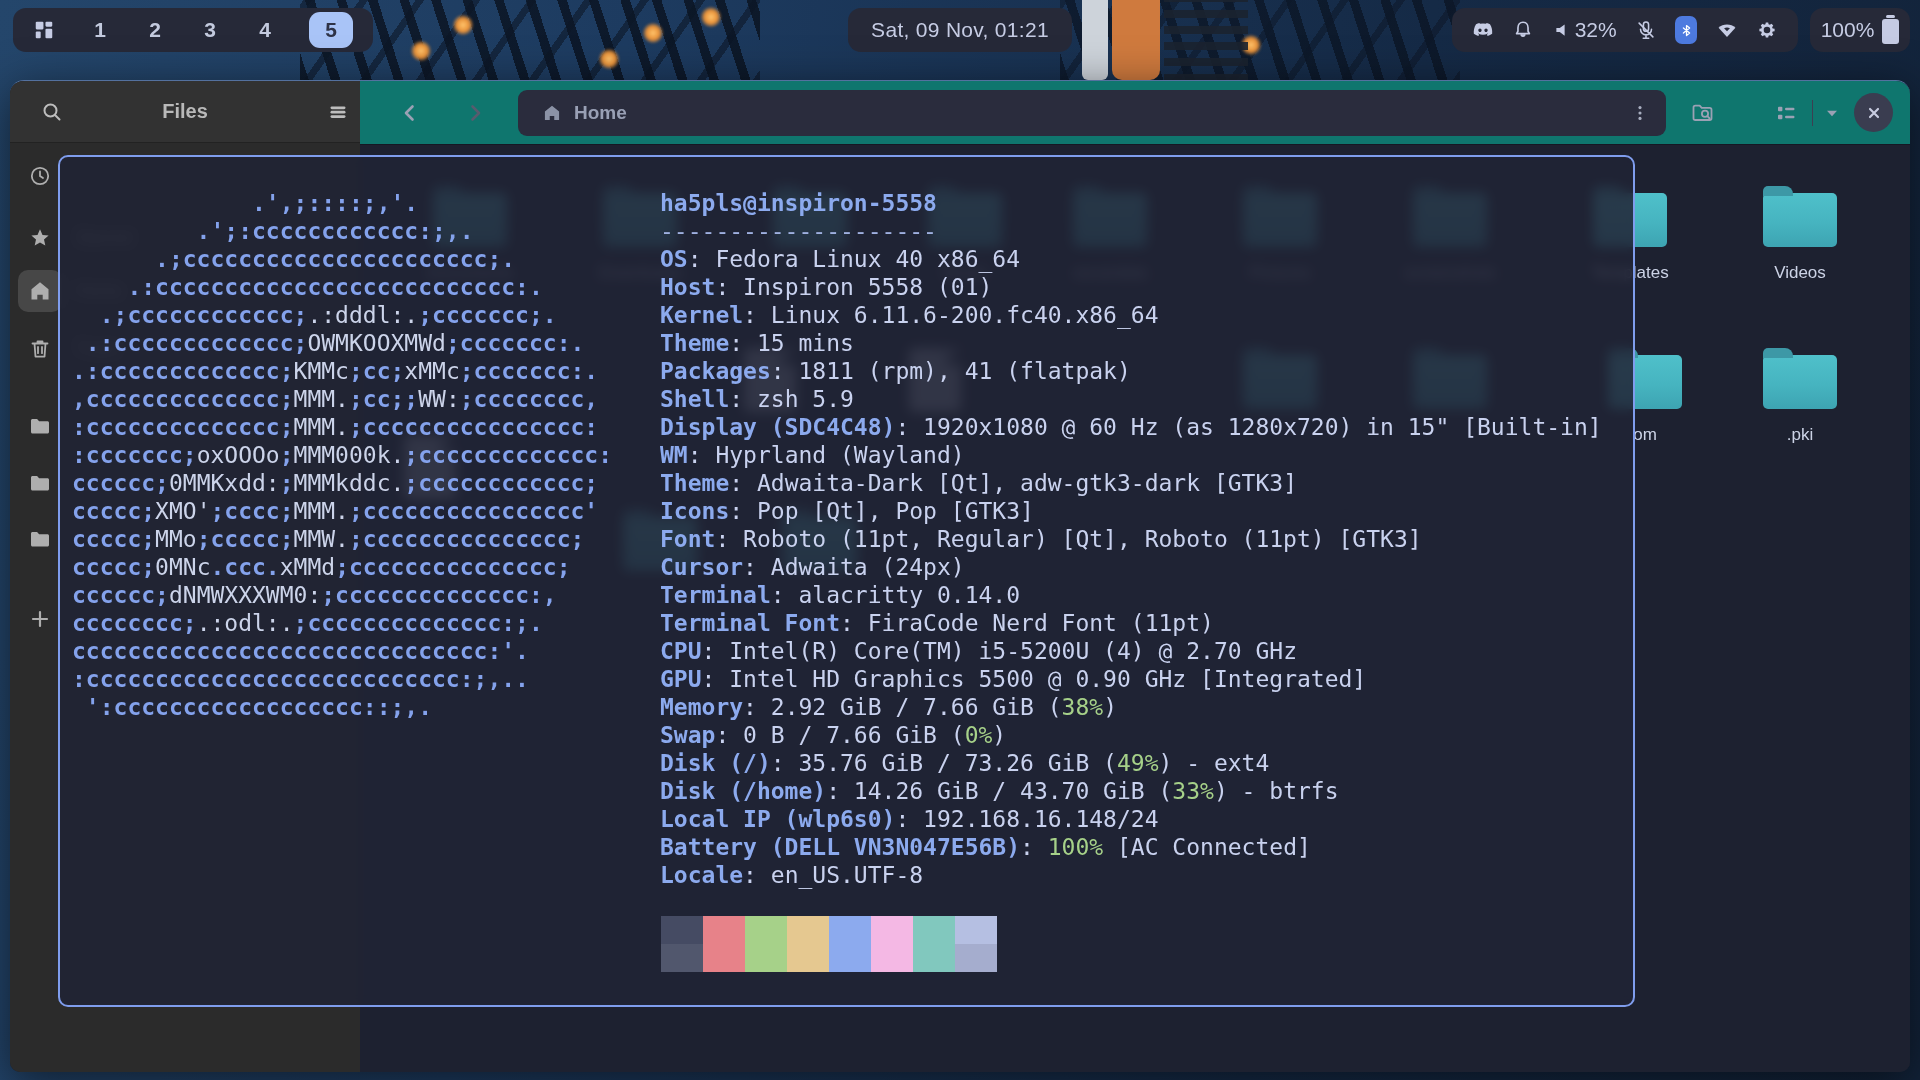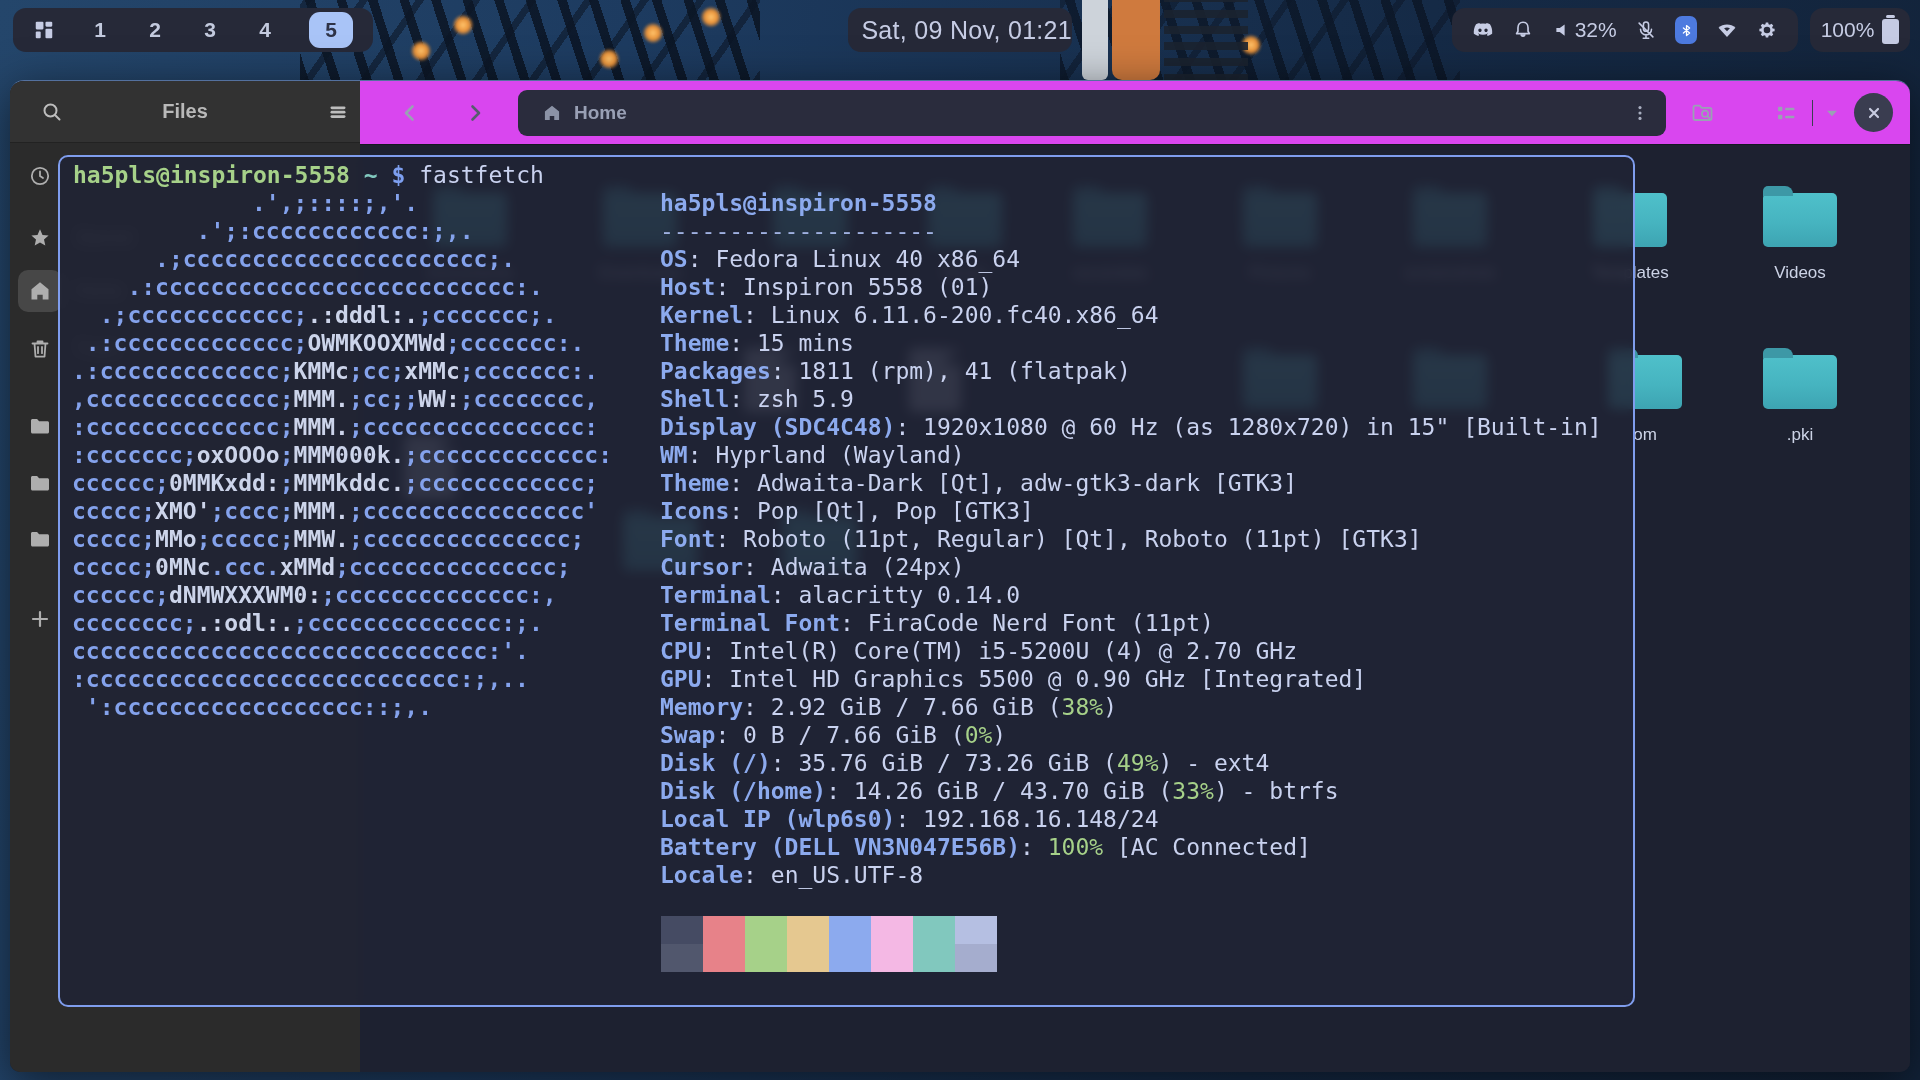--- a/index.html
+++ b/index.html
@@ -16,21 +16,21 @@
   .rocket-white { position:absolute; left:1082px; top:0; width:26px; height:80px; background:#cdd3da; border-radius:0 0 6px 6px; }
   .rocket-orange { position:absolute; left:1112px; top:0; width:48px; height:80px; background:#cf7a3e; border-radius:0 0 10px 10px; }
   .rocket-tower { position:absolute; left:1164px; top:0; width:84px; height:82px; background:#1b2330;
     -webkit-mask:repeating-linear-gradient(0deg,#000 0 8px,transparent 8px 16px),repeating-linear-gradient(90deg,#000 0 8px,transparent 8px 18px);
     mask:repeating-linear-gradient(0deg,#000 0 8px,transparent 8px 16px); opacity:.9; }
 
   
   .pill { position:absolute; top:8px; height:44px; background:#262938; border-radius:13px;
     display:flex; align-items:center; color:#c6cce4; }
   #pill-left { left:13px; width:360px; padding:0 20px; justify-content:space-between; }
-  #pill-clock { left:848px; width:224px; justify-content:flex-end; font-size:25px; letter-spacing:.3px; }
+  #pill-clock { left:848px; width:224px; justify-content:center; font-size:21px; letter-spacing:.3px; }
   #pill-tray { left:1452px; width:346px; padding:0 20px; gap:16px; justify-content:space-between; }
   #pill-batt { left:1810px; width:100px; justify-content:center; gap:8px; font-size:21px; }
   .ws { font-size:21px; font-weight:bold; color:#c3cade; width:22px; text-align:center; }
   .ws.active { width:44px; height:36px; background:#a9c4f7; color:#2e3347; border-radius:11px;
     display:flex; align-items:center; justify-content:center; }
   .bar-icon { width:22px; height:22px; display:inline-flex; }
   .bar-icon svg { width:100%; height:100%; }
   .vol-group { display:flex; align-items:center; gap:4px; font-size:21px; }
   .bt-badge { width:22px; height:28px; background:#4d7adf; border-radius:7px; display:flex; align-items:center; justify-content:center; }
   .bt-badge svg { width:15px; height:19px; }
@@ -46,21 +46,21 @@
     display:flex; align-items:center; border-bottom:1px solid rgba(0,0,0,.3); }
   #sidebar-title { position:absolute; left:0; width:100%; text-align:center; color:#b9b9b9; font-size:20px; font-weight:bold; }
   .sb-btn { position:absolute; width:24px; height:24px; color:#bdbdbd; }
   .sb-btn svg { width:100%; height:100%; }
   .rail-item { position:absolute; left:18px; width:24px; height:24px; color:#aeaeae; }
   .rail-item svg { width:100%; height:100%; }
   .rail-hl { position:absolute; left:8px; width:44px; height:42px; background:#474747; border-radius:10px; }
   .side-label { position:absolute; left:66px; color:#a6a6a6; font-size:17px; filter:blur(2px); opacity:.75; }
 
   #main { position:absolute; left:350px; top:0; right:0; height:100%; }
-  #toolbar { position:absolute; left:0; top:0; width:100%; height:64px; background:#d946ef; border-bottom:1px solid #151824; }
+  #toolbar { position:absolute; left:0; top:0; width:100%; height:64px; background:#0f766e; border-bottom:1px solid #151824; }
   .tb-btn { position:absolute; top:20px; width:24px; height:24px; color:#9aa1b4; }
   .tb-btn svg { width:100%; height:100%; }
   #breadcrumb { position:absolute; left:158px; top:9px; width:1148px; height:46px; background:#2a2c3d;
     border-radius:9px; display:flex; align-items:center; padding:0 16px 0 24px; gap:12px; color:#99a0b5; }
   #breadcrumb-label { font-size:19px; font-weight:bold; }
   #bc-home-ic { width:20px; height:20px; color:#8b92a6; }
   #bc-home-ic svg { width:100%; height:100%; }
   #bc-kebab { margin-left:auto; width:20px; height:20px; color:#a8aec0; }
   #bc-kebab svg { width:100%; height:100%; }
   .vt-sep { position:absolute; left:1452px; top:19px; width:1px; height:26px; background:#3c3f52; }
@@ -88,21 +88,21 @@
     font-family:"DejaVu Sans Mono", monospace; font-size:23px; line-height:28px; overflow:hidden; }
   #terminal pre, .tline { font-family:inherit; font-size:inherit; line-height:inherit; }
   #term-line1 { position:absolute; left:13px; top:4px; white-space:pre; }
   #term-art  { position:absolute; left:12px; top:32px; }
   #term-info { position:absolute; left:600px; top:32px; }
   #term-palette { position:absolute; left:601px; top:759px; }
   .pal-row { display:flex; height:28px; }
   .pal-row div { width:42px; height:28px; }
   #term-prompt2 { position:absolute; left:13px; top:816px; white-space:pre; }
   .tb  { color:#84a2ec; font-weight:bold; }
-  .tw  { color:#ccd4ea; font-weight:bold;margin-top:29px; }
+  .tw  { color:#ccd4ea; font-weight:normal;margin-top:29px; }
   .tk  { color:#8caaee; font-weight:bold; }
   .tfg { color:#c9d2ef; }
   .tg  { color:#a6d189; }
   .tsep{ color:#9fb0e0; }
   .p-user { color:#a6d189; font-weight:bold; }
   .p-cwd  { color:#81c8be; font-weight:bold; }
   .p-sym  { color:#7d9ff0; font-weight:bold; }
   .p-cmd  { color:#c9d2ef; }
   .cursor-block { display:inline-block; width:14px; height:25px; background:#f2d5cf; vertical-align:-4px; }
 </style>
@@ -357,21 +357,20 @@
         </div>
         <div class="grid-item blurred" style="left: 394px; top: 365px;">
           <div class="folder-ic"></div>
           <div class="g-label"></div>
         </div>
       </div>
   </div>
 </div>
 
 <div id="terminal">
-  <div id="term-line1" class="tline"><span class="p-user">ha5pls@inspiron-5558</span><span class="p-cwd"> ~ </span><span class="p-sym">$</span><span class="p-cmd"> fastfetch</span></div>
   <pre id="term-art"><span class="tb">             .',;::::;,'.</span>
 <span class="tb">         .';:cccccccccccc:;,.</span>
 <span class="tb">      .;cccccccccccccccccccccc;.</span>
 <span class="tb">    .:cccccccccccccccccccccccccc:.</span>
 <span class="tb">  .;cccccccccccc;</span><span class="tw">.:dddl:.</span><span class="tb">;ccccccc;.</span>
 <span class="tb"> .:ccccccccccccc;</span><span class="tw">OWMKOOXMWd</span><span class="tb">;ccccccc:.</span>
 <span class="tb">.:ccccccccccccc;</span><span class="tw">KMMc</span><span class="tb">;cc;</span><span class="tw">xMMc</span><span class="tb">;ccccccc:.</span>
 <span class="tb">,cccccccccccccc;</span><span class="tw">MMM.</span><span class="tb">;cc;;</span><span class="tw">WW:</span><span class="tb">;cccccccc,</span>
 <span class="tb">:cccccccccccccc;</span><span class="tw">MMM.</span><span class="tb">;cccccccccccccccc:</span>
 <span class="tb">:ccccccc;</span><span class="tw">oxOOOo</span><span class="tb">;</span><span class="tw">MMM000k.</span><span class="tb">;ccccccccccccc:</span>

